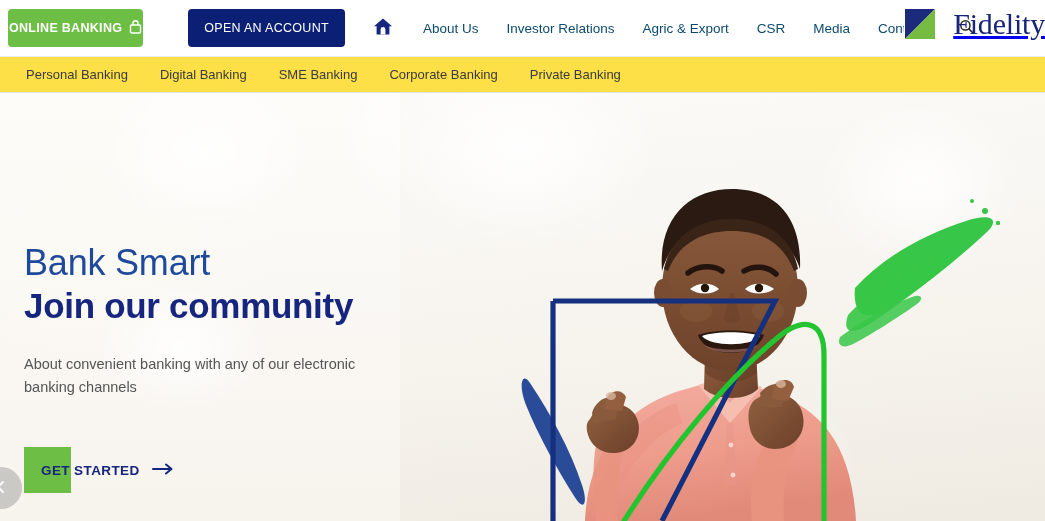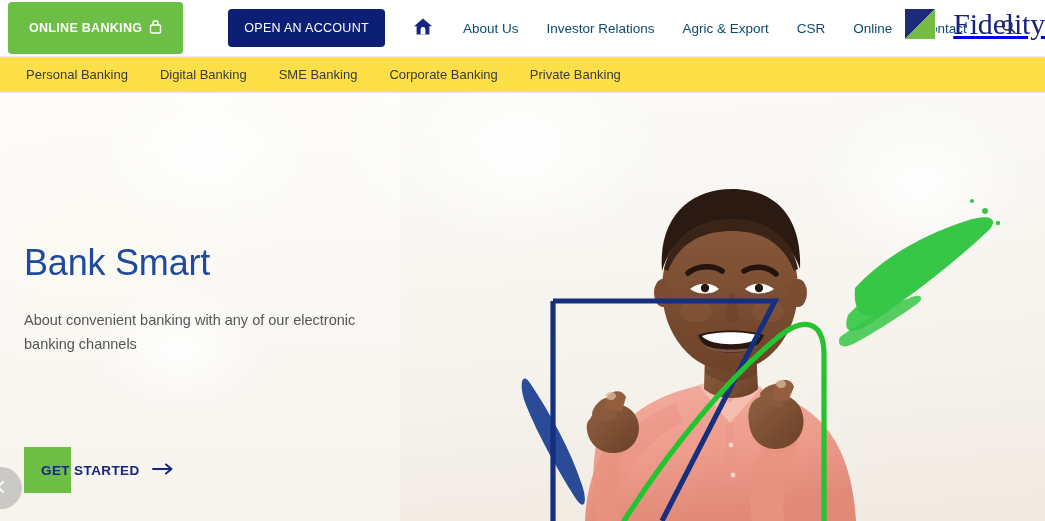--- a/index.html
+++ b/index.html
@@ -22,22 +22,22 @@
     z-index: 20;
   }
   .btn-online {
     background: #6cbe45;
     color: #ffffff;
     font-size: 12.5px;
     font-weight: bold;
     letter-spacing: 0.3px;
     border: none;
     border-radius: 4px;
-    height: 52px;
-    padding: 0 21px;
+    height: 38px;
+    padding: 0 1px;
     display: flex;
     align-items: center;
     gap: 7px;
     cursor: pointer;
     white-space: nowrap;
   }
   .btn-open {
     background: #0b2074;
     color: #ffffff;
     font-size: 12.5px;
@@ -267,21 +267,21 @@
           <path d="M7.6 17.5 v-5.1 a2.4 2.4 0 0 1 4.8 0 v5.1 Z" fill="#ffffff"></path>
         </svg>
       </span>
     </a>
 
     <nav class="mainnav">
       <a href="#">About Us</a>
       <a href="#">Investor Relations</a>
       <a href="#">Agric &amp; Export</a>
       <a href="#">CSR</a>
-      <a href="#">Online</a>
+      <a href="#">Media</a>
       <a href="#">Contact</a>
     </nav>
 
     <button class="search-btn">
       <span>
         <svg width="15" height="15" viewBox="0 0 15 15" fill="none">
           <circle cx="6.4" cy="6.4" r="4.6" stroke="#2b2b2b" stroke-width="1.5"></circle>
           <line x1="9.9" y1="9.9" x2="13.6" y2="13.6" stroke="#2b2b2b" stroke-width="1.5" stroke-linecap="round"></line>
         </svg>
       </span>
@@ -422,20 +422,21 @@
         </g>
 
         <g fill="none" stroke="#23c430" stroke-width="5.2" stroke-linecap="round">
           <path d="M224 428 C272 352 330 284 376 246 C404 222 424 228 424 262 L424 428"></path>
         </g>
       </svg>
     </div>
 
     <div class="hero-copy">
       <div class="h-kicker">Bank Smart</div>
+      <div class="h-title">Join our community</div>
       <div class="h-sub">About convenient banking with any of our electronic banking channels</div>
     </div>
 
     <button class="slider-prev">
       <span>
         <svg width="14" height="14" viewBox="0 0 14 14">
           <path d="M9 2 L4 7 L9 12" fill="none" stroke="#ffffff" stroke-width="2" stroke-linecap="round" stroke-linejoin="round" opacity="0.9"></path>
         </svg>
       </span>
     </button>

